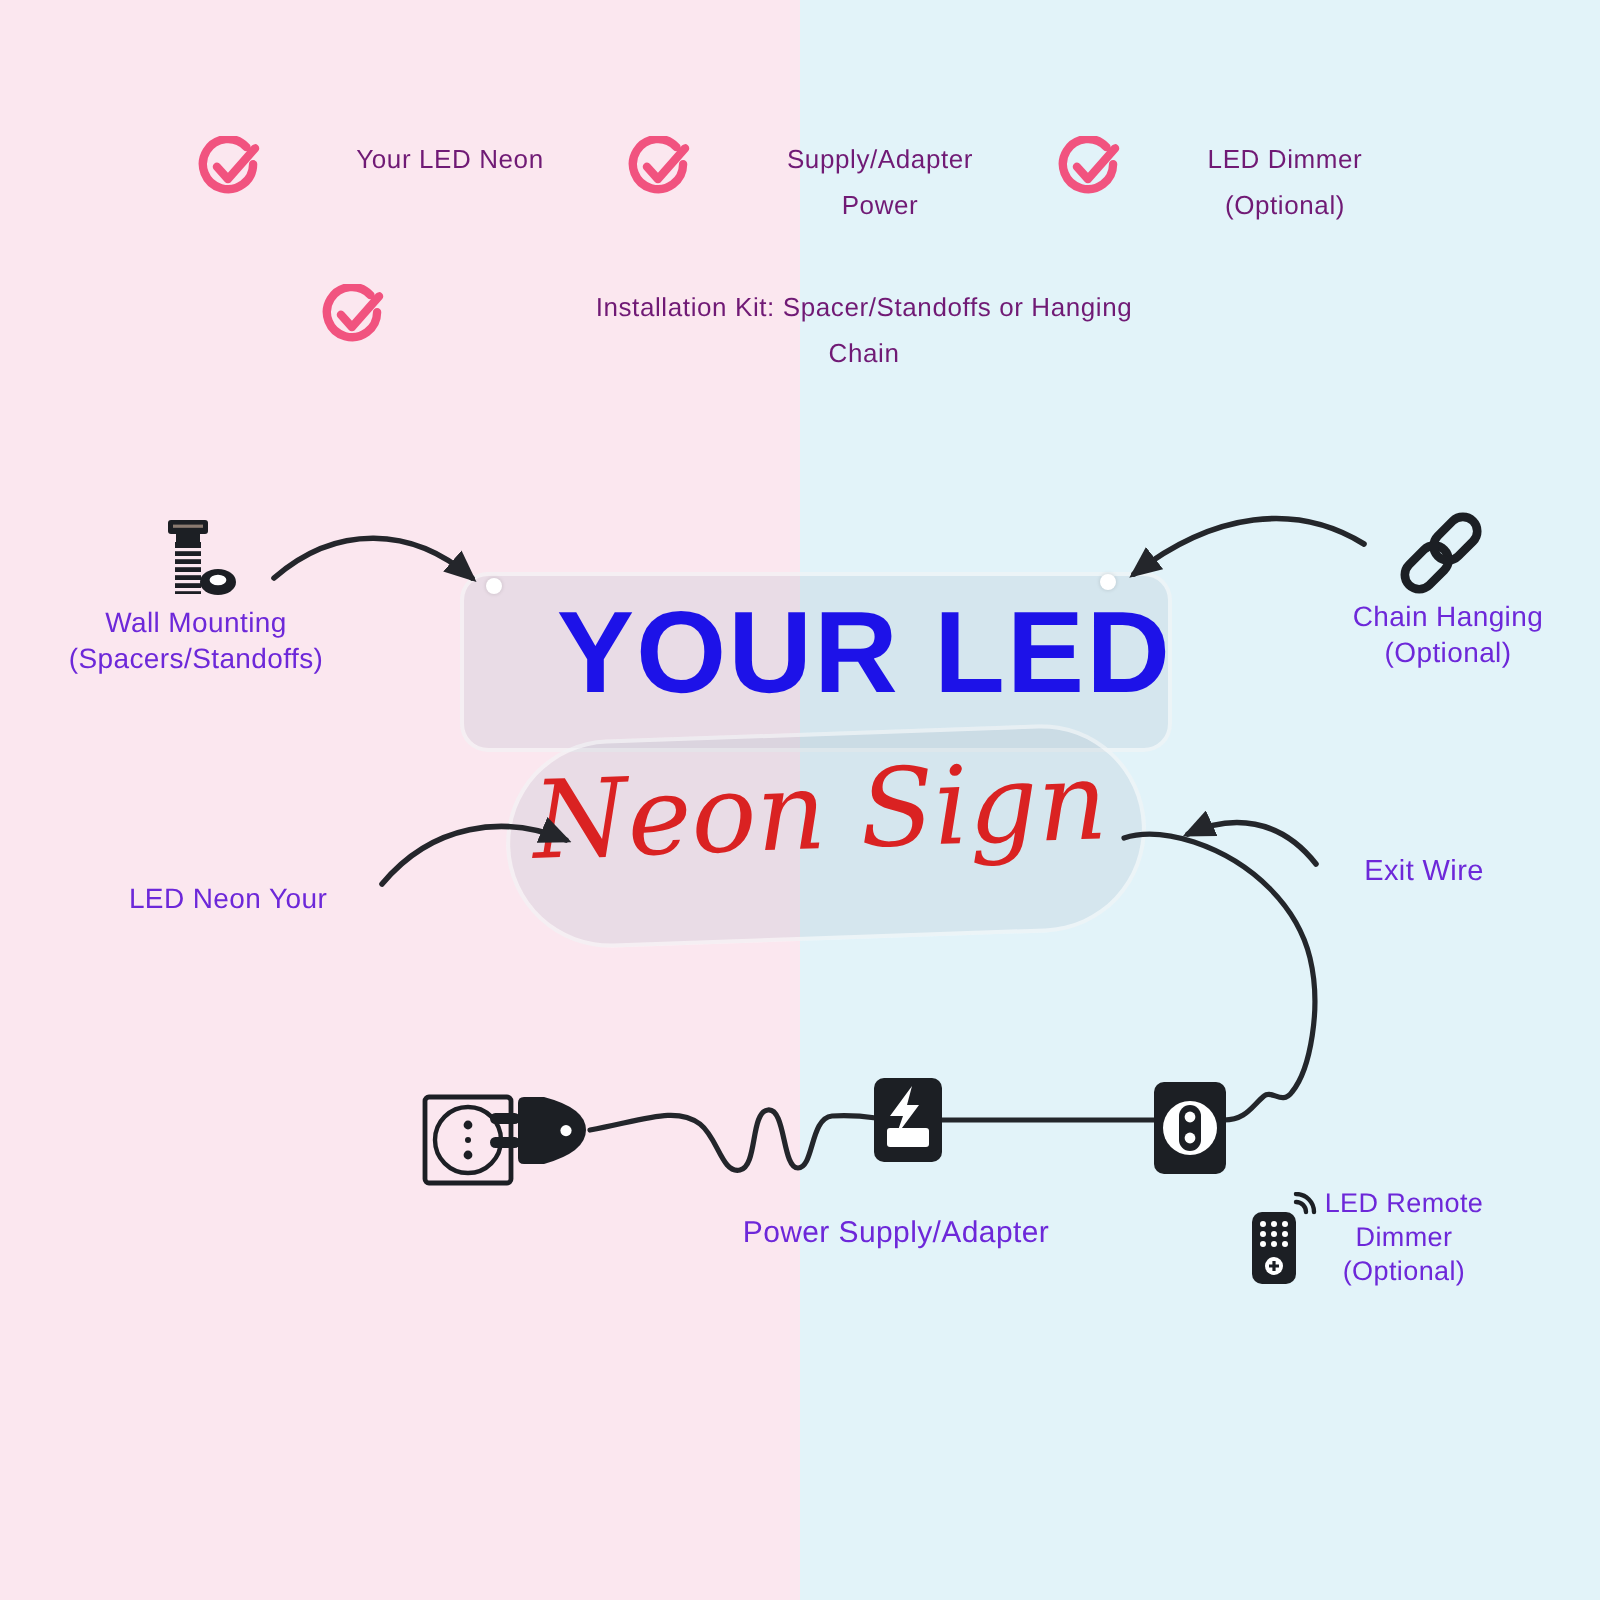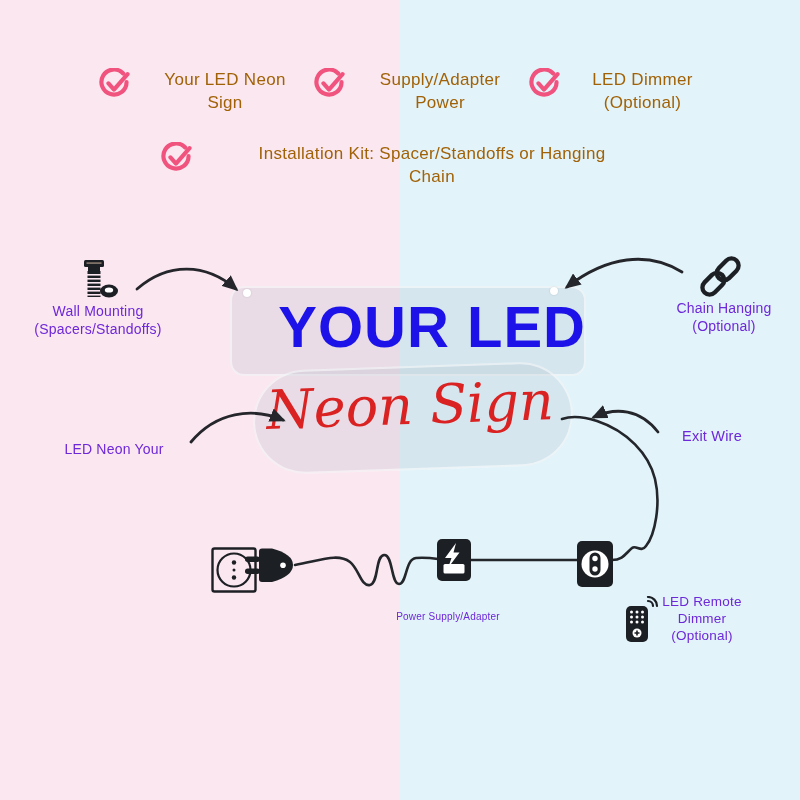--- a/index.html
+++ b/index.html
@@ -6,21 +6,21 @@
   .stage {
     position:relative; width:800px; height:800px; overflow:hidden;
     font-family:"Liberation Sans", sans-serif; color:#20242a;
   }
   .bg-half { position:absolute; top:0; height:800px; width:400px; }
   .bg-left  { left:0;   background:#fbe7ef; }
   .bg-right { left:400px; background:#e2f3f9; }
 
   .check-item { position:absolute; display:flex; align-items:flex-start; gap:10px; }
   .check-glyph { flex:0 0 auto; width:32px; height:32px; }
-  .check-text { text-align:center; font-size:17px; line-height:23px; font-weight:500; letter-spacing:.3px; color:#a16207; }
+  .check-text { text-align:center; font-size:13px; line-height:23px; font-weight:500; letter-spacing:.3px; color:#701a75; }
 
   .acrylic {
     position:absolute; background:rgba(164,178,196,0.20);
     border:2px solid rgba(255,255,255,0.55); box-sizing:border-box;
   }
   .acrylic-top { left:230px; top:286px; width:356px; height:90px; border-radius:14px; }
   .acrylic-bottom { left:253px; top:366px; width:320px; height:104px; border-radius:52px; transform:rotate(-2deg); }
   .hole { position:absolute; width:8px; height:8px; border-radius:50%; background:#ffffff; box-shadow:0 0 2px rgba(0,0,0,.15); }
   .hole-left { left:243px; top:289px; }
   .hole-right { left:550px; top:287px; }
@@ -33,21 +33,21 @@
     position:absolute; left:250px; top:374px; width:320px; text-align:center;
     font-family:"DejaVu Serif", serif; font-style:italic; font-size:54px;
     color:#da2222; transform:rotate(-2deg);
   }
 
   .callout { position:absolute; text-align:center; font-size:14px; line-height:18px; font-weight:500; letter-spacing:.2px; color:#6d28d9; }
   .callout-wall   { left:8px;   top:302px; width:180px; }
   .callout-chain  { left:645px; top:299px; width:158px; }
   .callout-neon   { left:30px;  top:440px; width:168px; }
   .callout-exit   { left:664px; top:427px; width:96px; font-size:14.5px; }
-  .callout-power  { left:318px; top:608px; width:260px; font-size:10px; }
+  .callout-power  { left:318px; top:608px; width:260px; font-size:15px; }
   .callout-remote { left:650px; top:593px; width:104px; font-size:13.5px; line-height:17px; }
 
   .icon-abs { position:absolute; }
   svg { display:block; }
   .overlay { position:absolute; left:0; top:0; pointer-events:none; }
 </style>
 </head>
 <body>
 
 <div class="stage">
@@ -57,21 +57,20 @@
 
   <div class="check-item" style="left:98px; top:68px;">
     <span class="check-glyph">
       <svg width="32" height="32" viewBox="0 0 26 26">
         <path d="M 20.5 4.5 A 10.2 10.2 0 1 0 23.2 11.5" fill="none" stroke="#f1537f" stroke-width="3.4" stroke-linecap="round"></path>
         <path d="M 8.5 12.5 L 13 17.5 L 24 5" fill="none" stroke="#f1537f" stroke-width="3.4" stroke-linecap="round" stroke-linejoin="round"></path>
       </svg>
     </span>
     <div class="check-text" style="width:170px;">
       <div>Your LED Neon</div>
-      <div>Sign</div>
     </div>
   </div>
 
   <div class="check-item" style="left:313px; top:68px;">
     <span class="check-glyph">
       <svg width="32" height="32" viewBox="0 0 26 26">
         <path d="M 20.5 4.5 A 10.2 10.2 0 1 0 23.2 11.5" fill="none" stroke="#f1537f" stroke-width="3.4" stroke-linecap="round"></path>
         <path d="M 8.5 12.5 L 13 17.5 L 24 5" fill="none" stroke="#f1537f" stroke-width="3.4" stroke-linecap="round" stroke-linejoin="round"></path>
       </svg>
     </span>

